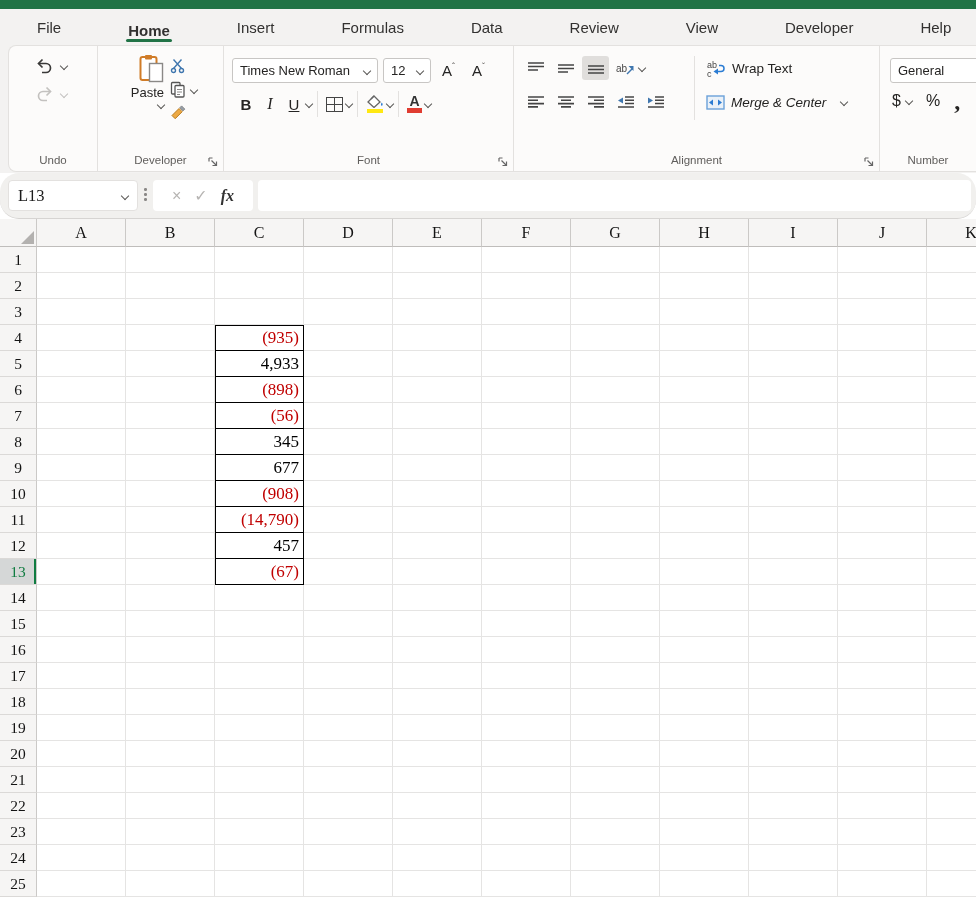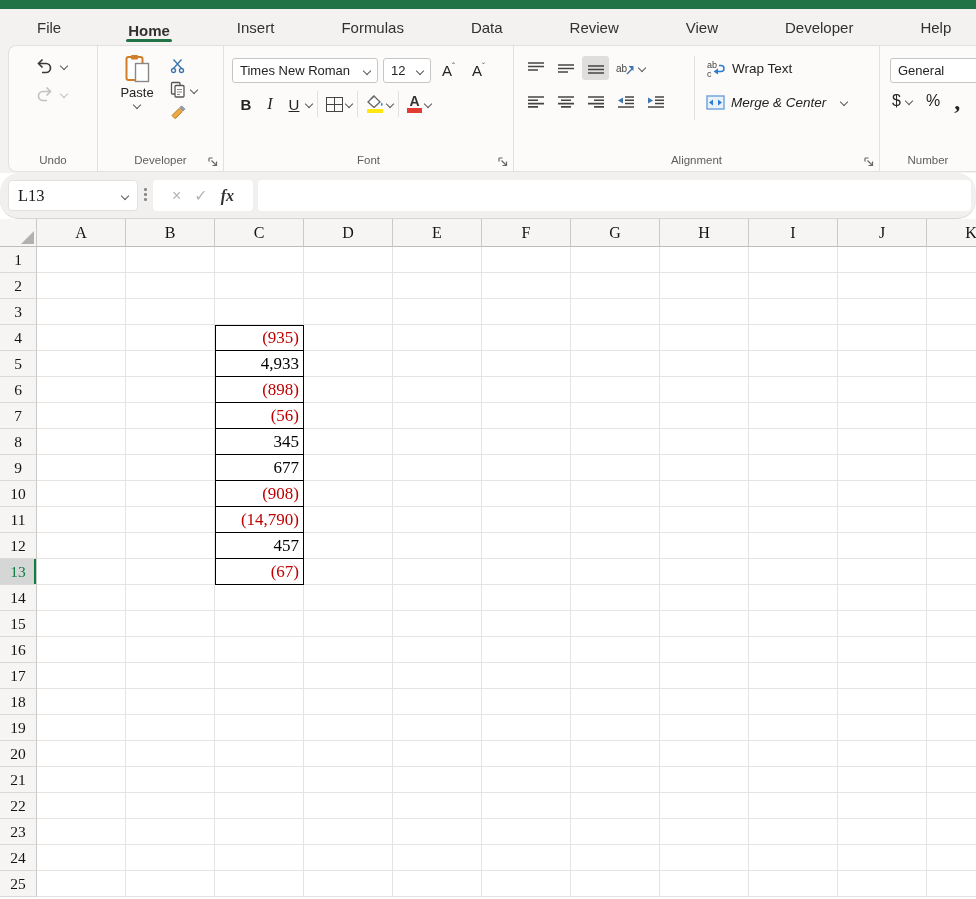--- a/index.html
+++ b/index.html
@@ -33,21 +33,21 @@
   .vsep { width:1px; background:#e3e1df; height:26px; margin:0 5px; flex:none; }
   .btn { display:flex; align-items:center; justify-content:center; border-radius:3px; }
   .selbtn { background:#e0dedc; }
   
   .g-undo { width:88px;gap:16px; }
   .undo-col { padding:12px 0 0 26px; display:flex; flex-direction:column; gap:12px; }
   .undo-row { display:flex; align-items:center; gap:7px; }
   
   .g-clip { width:126px; }
   .clip-wrap { display:flex; padding:8px 4px 0 12px; }
-  .paste-btn { display:flex; flex-direction:column; align-items:center; gap:2px; width:54px; font-size:13px; }
+  .paste-btn { display:flex; flex-direction:column; align-items:flex-end; gap:2px; width:54px; font-size:13px; }
   .clip-col { display:flex; flex-direction:column; gap:7px; padding-top:4px; margin-left:6px; }
   .clip-col .row { display:flex; align-items:center; gap:5px; }
   
   .g-font { width:290px; }
   .font-row1 { display:flex; align-items:center; gap:5px; margin:12px 6px 8px 8px; }
   .combo { background:#fff; border:1px solid #c8c6c4; border-radius:3px; height:25px;
            display:flex; align-items:center; padding:0 7px; font-size:13px; color:#252423; }
   .combo .chev { margin-left:auto; }
   .font-name { width:146px; }
   .font-size { width:48px; }

